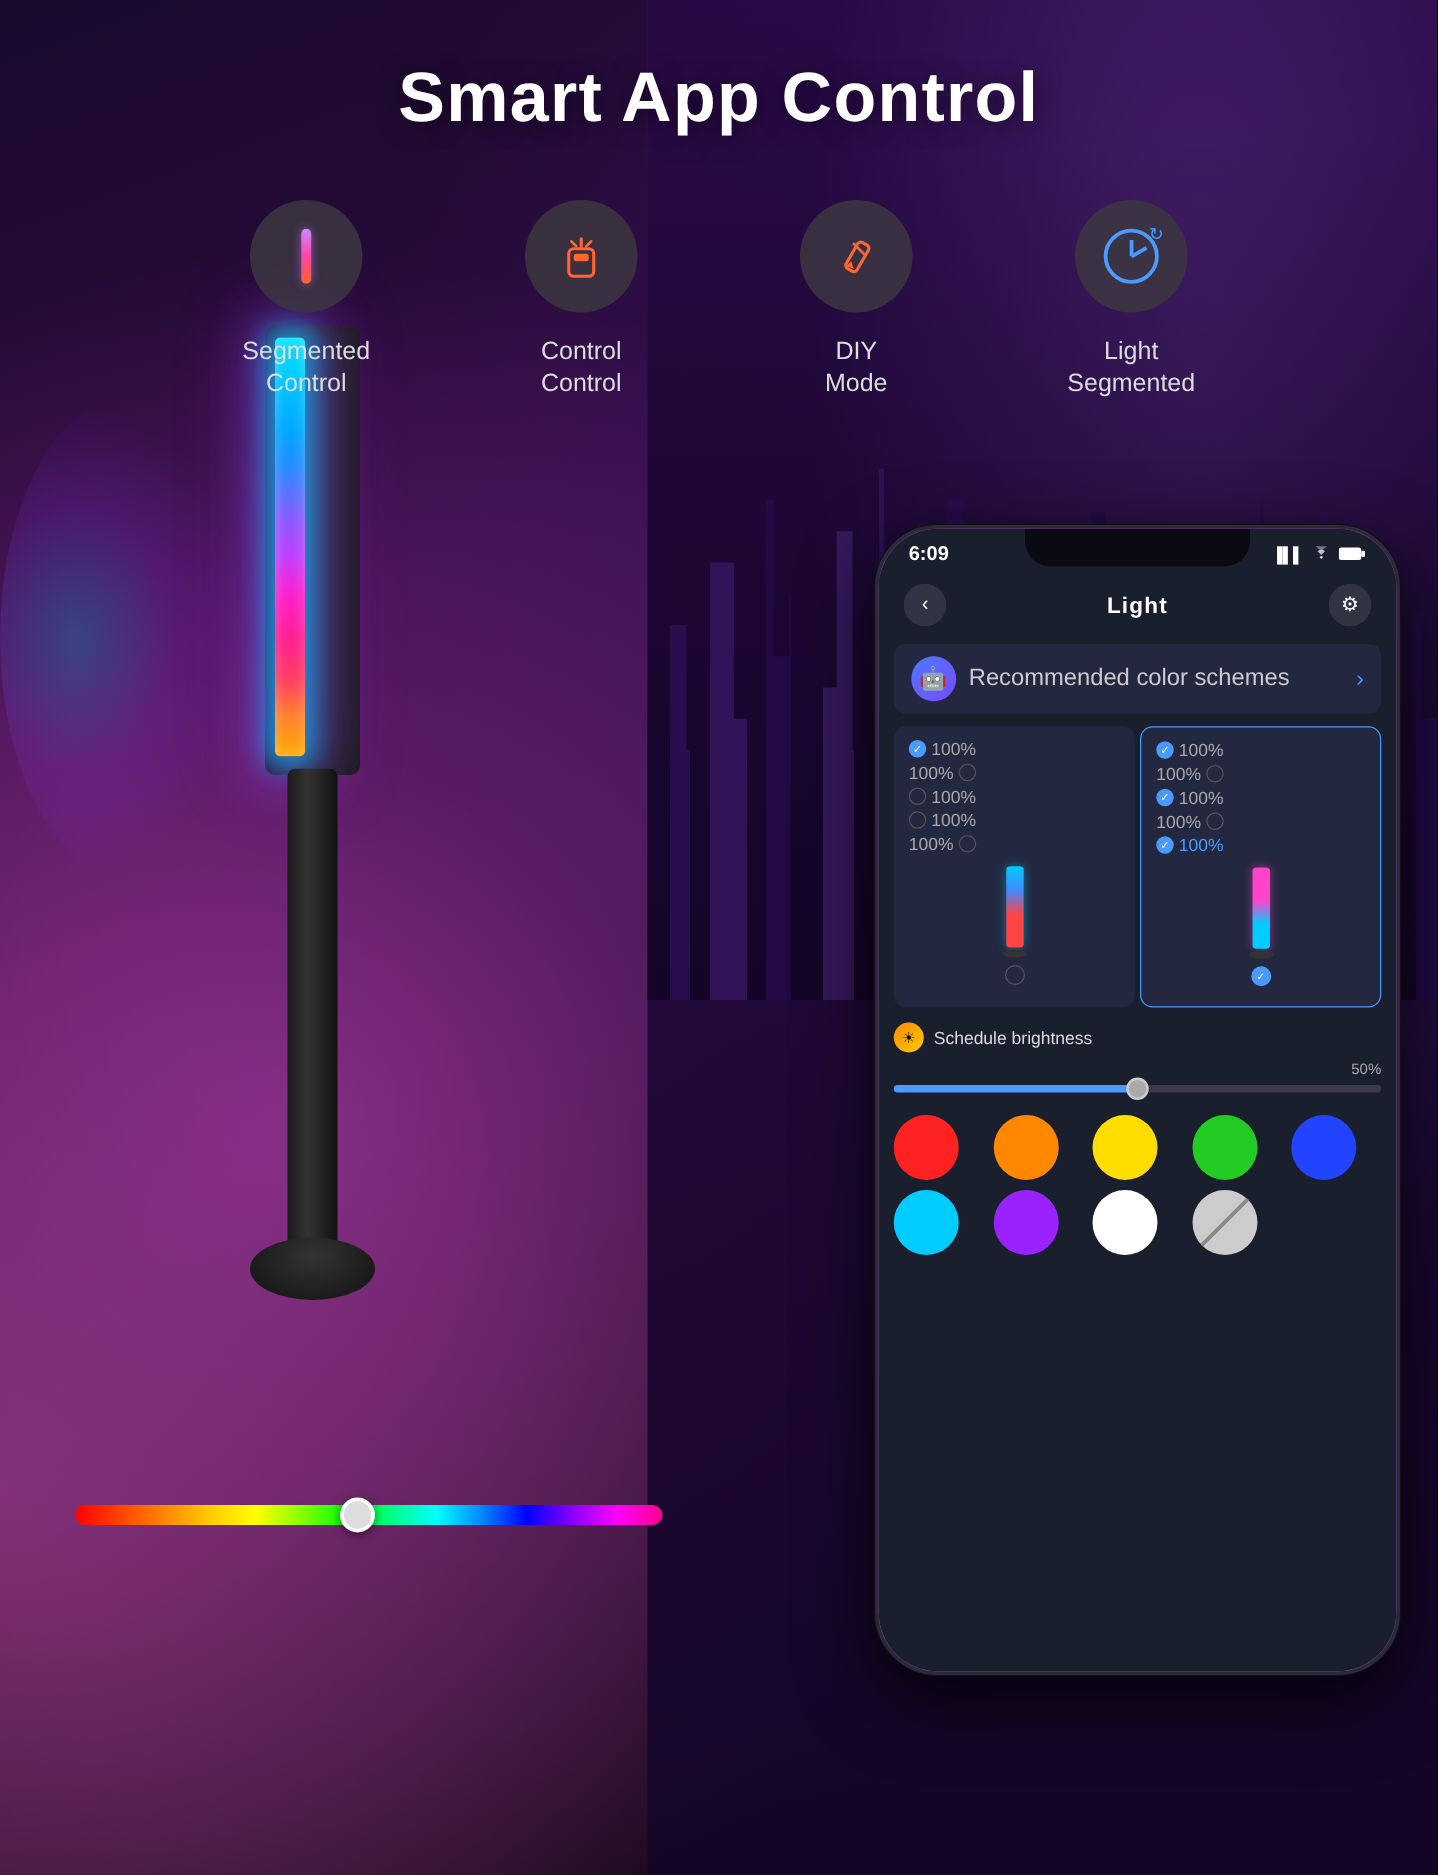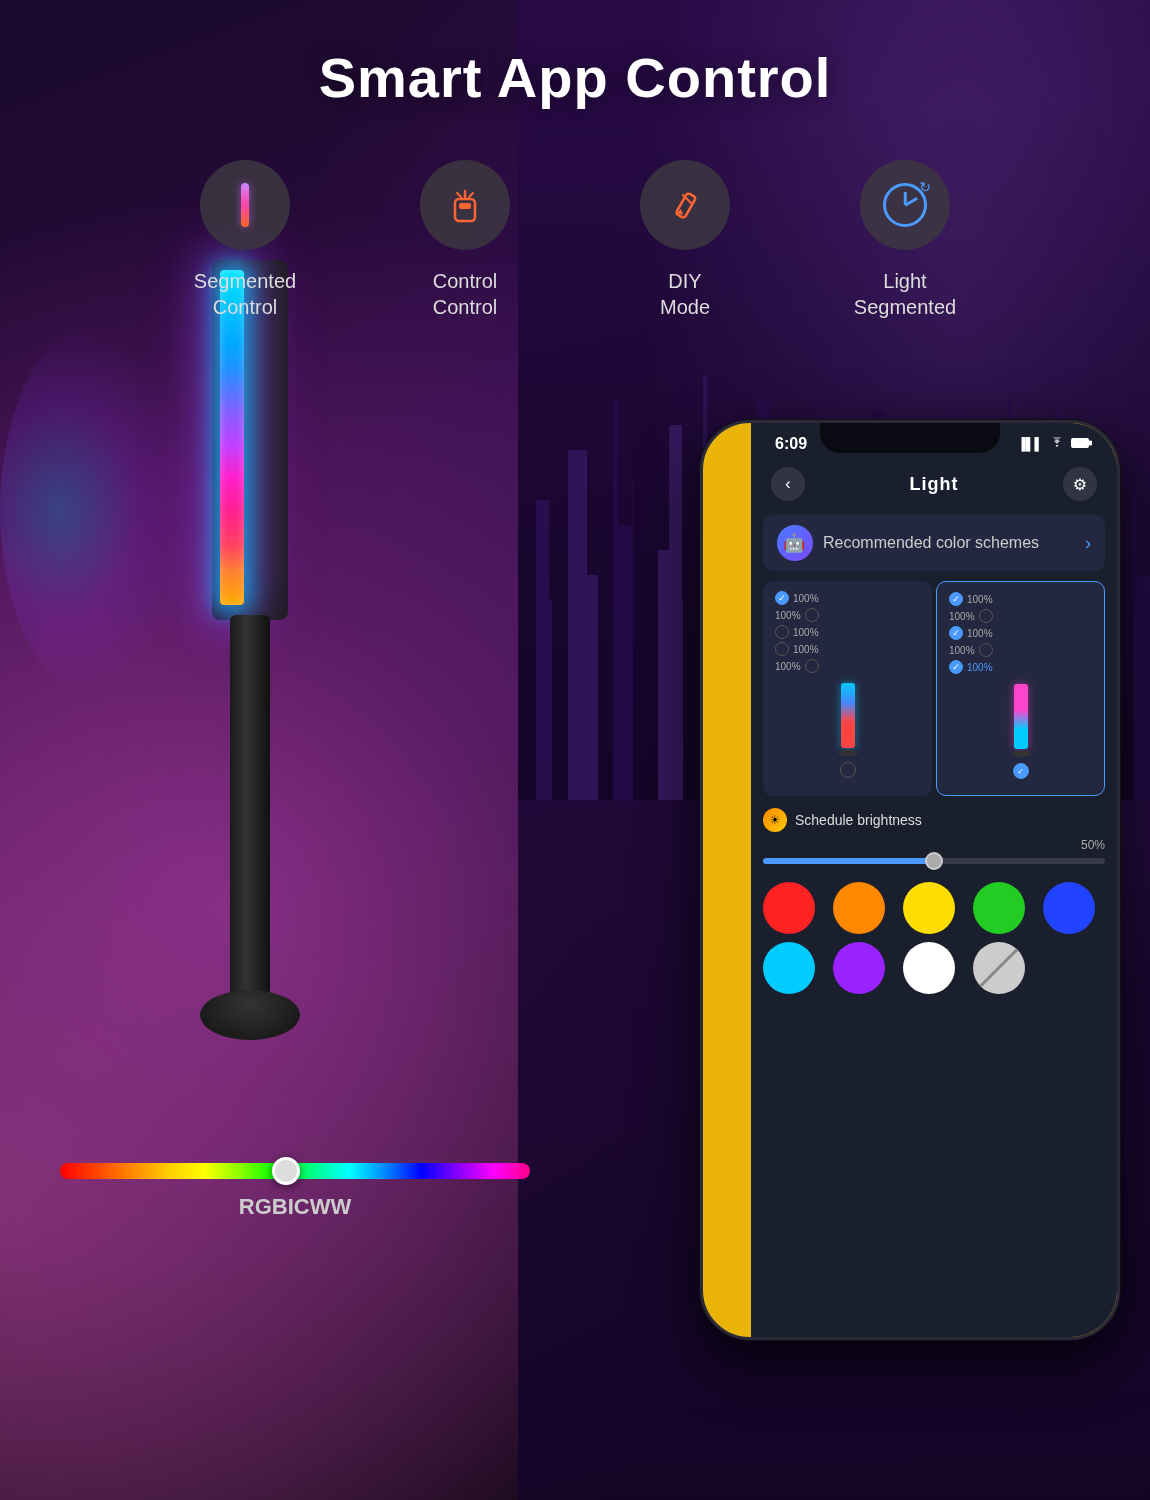--- a/index.html
+++ b/index.html
@@ -271,30 +271,29 @@
       right: 30px;
       top: 420px;
       width: 420px;
       height: 920px;
       z-index: 20;
     }
 
     .phone-outer {
       width: 100%;
       height: 100%;
-      background: #eab308;
+      background: #d946ef;
       border-radius: 50px;
       border: 3px solid #2a2a3a;
       overflow: hidden;
       position: relative;
       box-shadow:
         0 0 0 1px #111,
         0 20px 60px rgba(0,0,0,0.8),
         inset 0 0 0 1px rgba(255,255,255,0.05);
-      padding-left: 48px;
     }
 
     .phone-notch {
       position: absolute;
       top: 0;
       left: 50%;
       transform: translateX(-50%);
       width: 180px;
       height: 30px;
       background: #0a0a12;
@@ -395,21 +394,21 @@
       background: linear-gradient(135deg, #4a7aff, #7a4aff);
       border-radius: 50%;
       display: flex;
       align-items: center;
       justify-content: center;
       font-size: 18px;
     }
 
     .rec-text {
       color: #ccc;
-      font-size: 16px;
+      font-size: 19px;
       text-align: center;
     }
 
     .rec-arrow {
       color: #4a9aff;
       font-size: 18px;
     }
 
     
     .color-schemes {
@@ -646,21 +645,21 @@
     }
 
     .scheme-rows-wrapper {
       display: flex;
       flex-direction: column;
       gap: 3px;
     }
 
     .pct-text {
       color: #aaa;
-      font-size: 10px;
+      font-size: 14px;
     }
 
     .scheme-visual-row {
       display: flex;
       align-items: center;
       gap: 4px;
     }
   </style>
 </head>
 <body>
@@ -738,21 +737,20 @@
     <div class="lamp-light-strip"></div>
   </div>
   <div class="lamp-stand"></div>
   <div class="lamp-base"></div>
 </div>
 
 <div class="slider-section">
   <div class="rainbow-slider-track">
     <div class="slider-thumb"></div>
   </div>
-  <div class="slider-label">RGBICWW</div>
 </div>
 
 <div class="phone-wrapper">
   <div class="phone-outer">
     <div class="phone-notch"></div>
     <div class="phone-screen">
 
       <div class="status-bar">
         <span class="status-time">6:09</span>
         <div class="status-icons">

